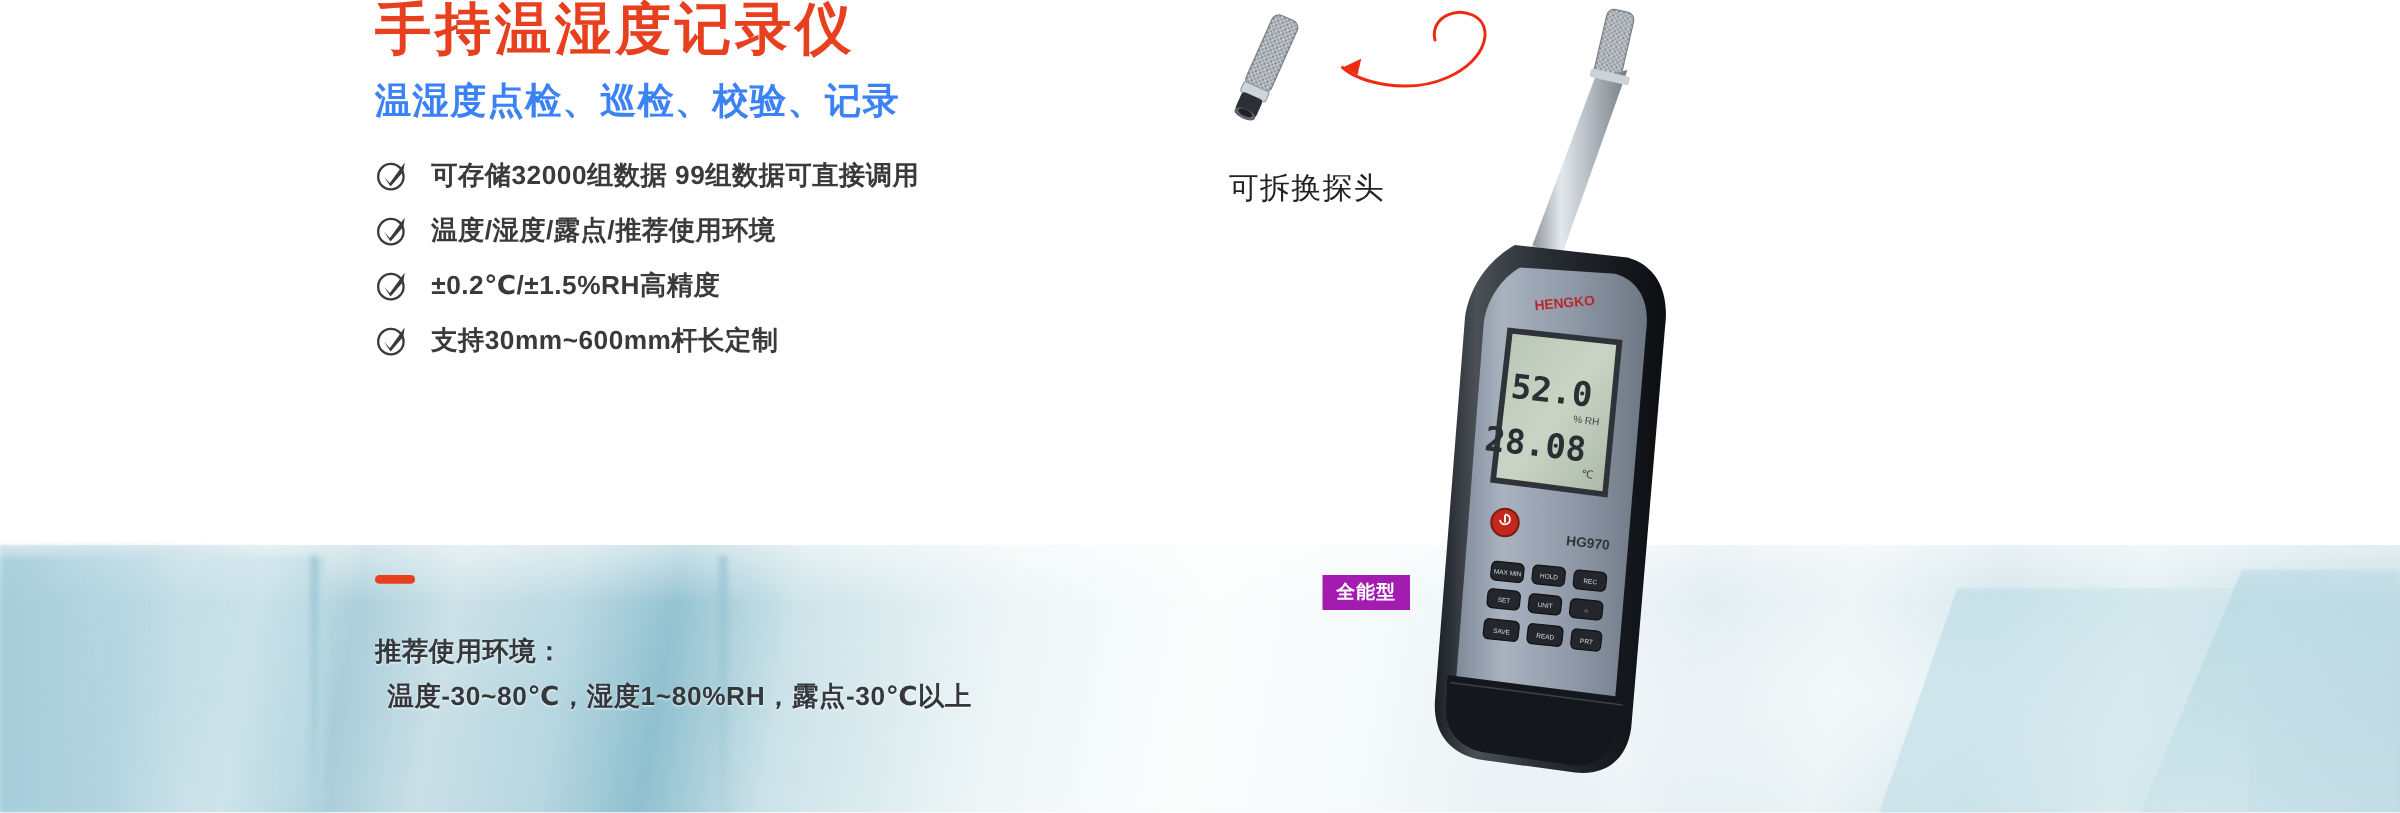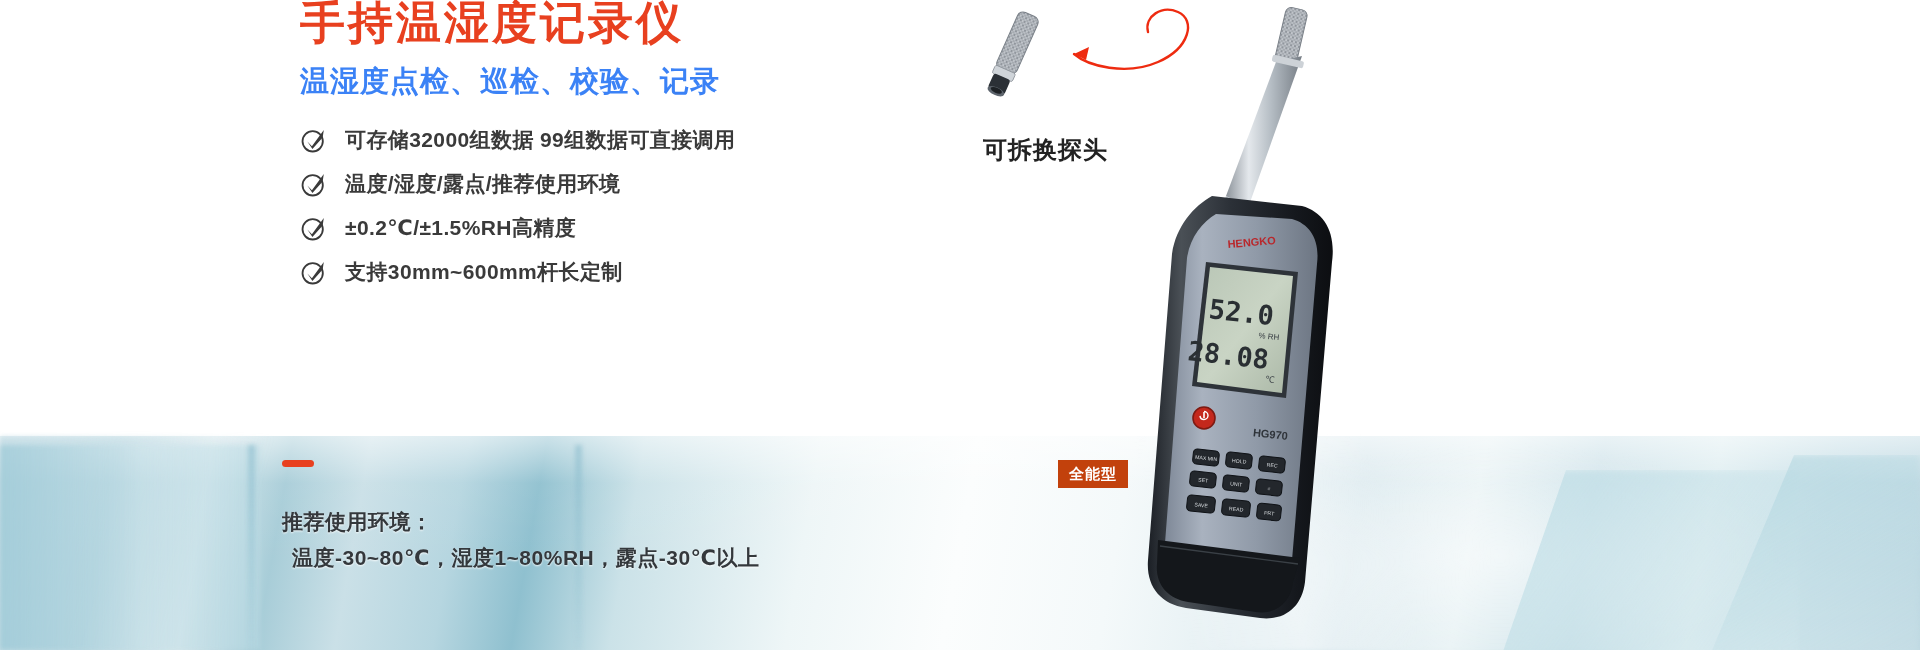--- a/index.html
+++ b/index.html
@@ -70,45 +70,45 @@
   .feature {
     display:flex; align-items:center; gap:17px; height:44px;
   }
   .feature .chk { width:28px; height:28px; flex:0 0 28px; display:block; }
   .feature .txt {
     font-size:21px; font-weight:bold; color:#3a3a3a; letter-spacing:0.4px;
     white-space:nowrap;
   }
 
   
-  .env { position:absolute; left:282px; top:460px; width:720px; }
+  .env { position:absolute; left:300px; top:460px; width:720px; }
   .env-dash {
     width:32px; height:7px; border-radius:4px; background:#e8401f;
     margin-bottom:37px;
   }
   .env-line {
     font-size:21px; font-weight:bold; color:#34383c;
     letter-spacing:0.5px; line-height:36px;
     text-shadow:0 1px 2px rgba(255,255,255,0.85);
     white-space:nowrap;
   }
   .env-line.indent { padding-left:10px; }
 
   
   .probe-label {
     position:absolute; left:983px; top:134px;
-    font-size:24px; font-weight:bold; color:#222; letter-spacing:1px;
+    font-size:24px; font-weight:normal; color:#222; letter-spacing:1px;
     white-space:nowrap;
   }
   .arrow-svg { position:absolute; left:1040px; top:2px; }
 
   
   .badge {
     position:absolute; left:1058px; top:460px;
-    background:#c2410c; color:#fff; font-size:15px; font-weight:bold;
+    background:#a21caf; color:#fff; font-size:15px; font-weight:bold;
     padding:6px 11px 7px; letter-spacing:1px; line-height:1;
   }
 
   
   .product { position:absolute; left:980px; top:0px; width:500px; height:650px; }
 </style>
 </head>
 <body>
 
 <div id="banner">

